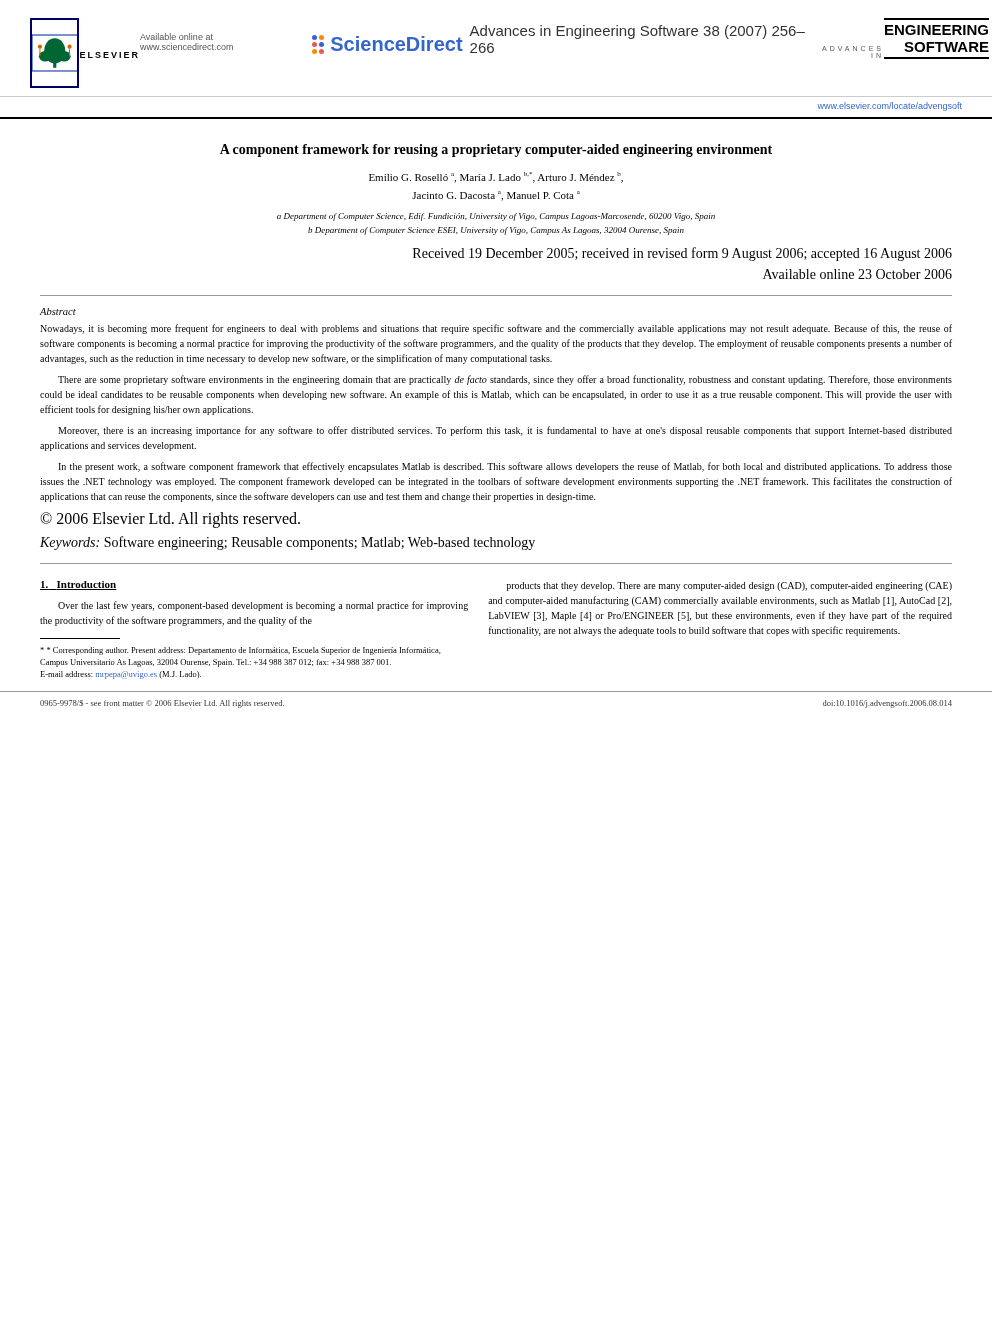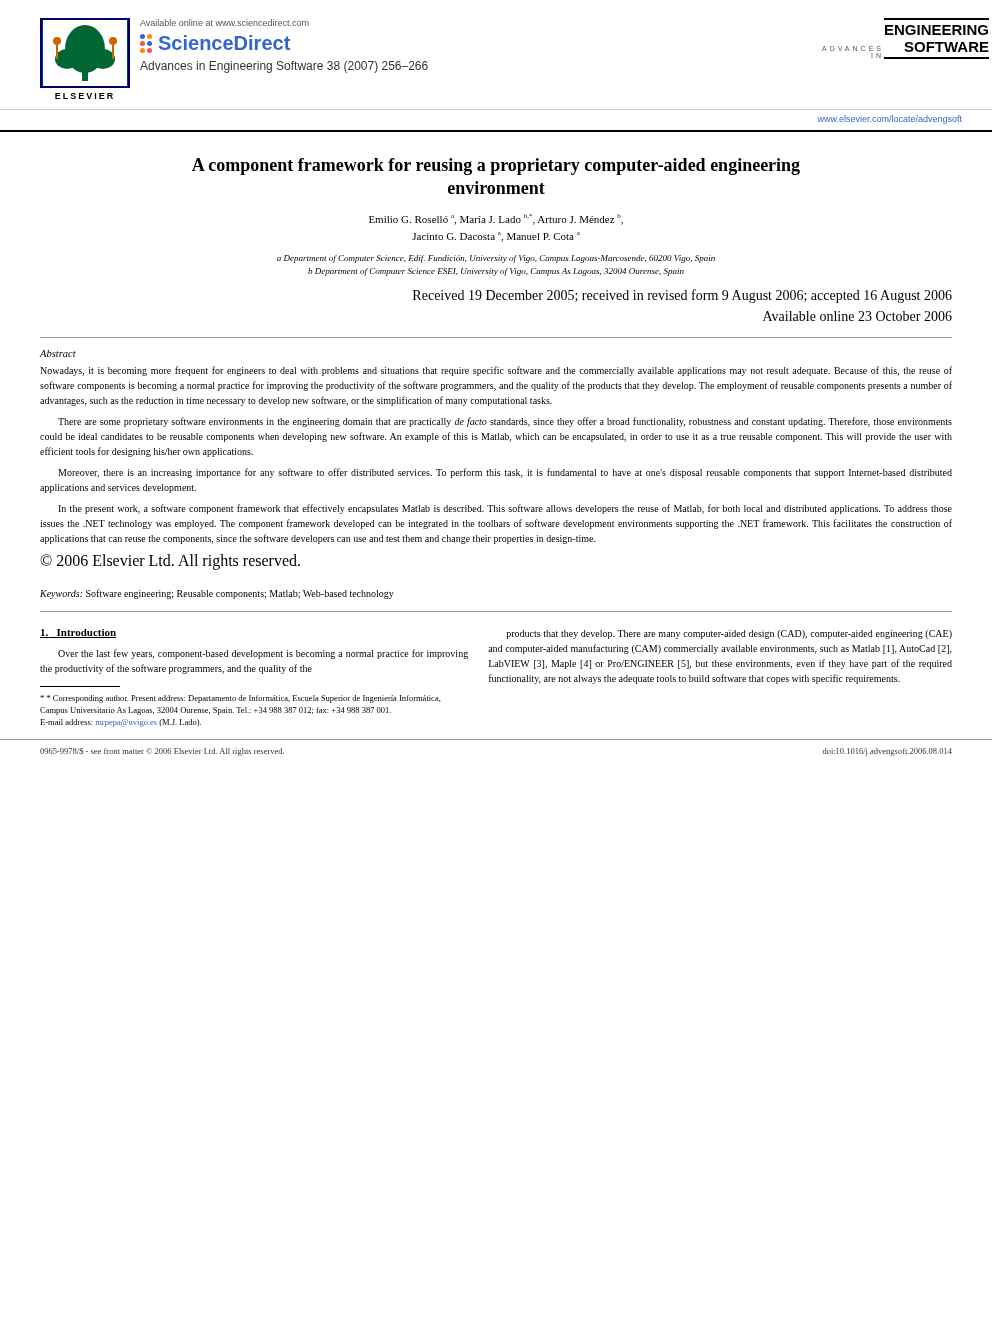--- a/index.html
+++ b/index.html
@@ -20,21 +20,21 @@
     
     .header {
       display: flex;
       align-items: flex-start;
       justify-content: space-between;
       padding: 18px 30px 8px 30px;
       border-bottom: 1px solid #ccc;
     }
     .elsevier-logo {
       display: flex;
-      flex-direction: column;
+      flex-direction: row;
       align-items: center;
       width: 110px;
     }
     .elsevier-logo-img {
       width: 90px;
       height: 70px;
       border: 2px solid #006;
       display: flex;
       align-items: center;
       justify-content: center;
@@ -44,23 +44,24 @@
     .elsevier-text {
       font-family: Arial, sans-serif;
       font-size: 9px;
       font-weight: bold;
       letter-spacing: 2px;
       color: #000;
       margin-top: 3px;
     }
     .header-center {
       display: flex;
-      flex-direction: column;
-      align-items: flex-start;
+      flex-direction: row;
+      align-items: flex-end;
       flex: 1;
+      gap: 7px;
     }
     .available-online {
       font-family: Arial, sans-serif;
       font-size: 9px;
       color: #555;
       margin-bottom: 4px;
     }
     .sciencedirect-logo {
       display: flex;
       align-items: center;
@@ -84,21 +85,21 @@
     .sd-dot.blue { background: #36c; }
     .sd-dot.orange { background: #f80; }
     .sciencedirect-text {
       font-family: Arial, sans-serif;
       font-size: 20px;
       font-weight: bold;
       color: #36c;
     }
     .journal-name {
       font-family: Arial, sans-serif;
-      font-size: 12px;
+      font-size: 15px;
       color: #333;
       margin-top: 4px;
     }
     .advances-logo {
       display: flex;
       flex-direction: row;
       align-items: center;
       width: 140px;
     }
     .advances-top {
@@ -130,21 +131,21 @@
       font-family: Arial, sans-serif;
       font-size: 9px;
       color: #36c;
     }
     
     .main-content {
       padding: 0 40px;
     }
     .article-title {
       text-align: center;
-      font-size: 18px;
+      font-size: 14px;
       font-weight: bold;
       margin: 22px auto 10px auto;
       line-height: 1.3;
       max-width: 700px;
     }
     .authors {
       text-align: center;
       font-size: 11px;
       margin-bottom: 6px;
       line-height: 1.6;
@@ -187,22 +188,22 @@
     }
     .abstract-text p:first-child {
       text-indent: 0;
     }
     .italic { font-style: italic; }
     .copyright {
       font-size: 16px;
       margin-top: 4px;
     }
     .keywords {
-      font-size: 10px;
-      margin-top: 16px;
+      font-size: 14px;
+      margin-top: 4px;
       line-height: 1.5;
     }
     .keywords-label {
       font-style: italic;
     }
     
     .two-col {
       display: flex;
       gap: 20px;
       margin-top: 14px;

